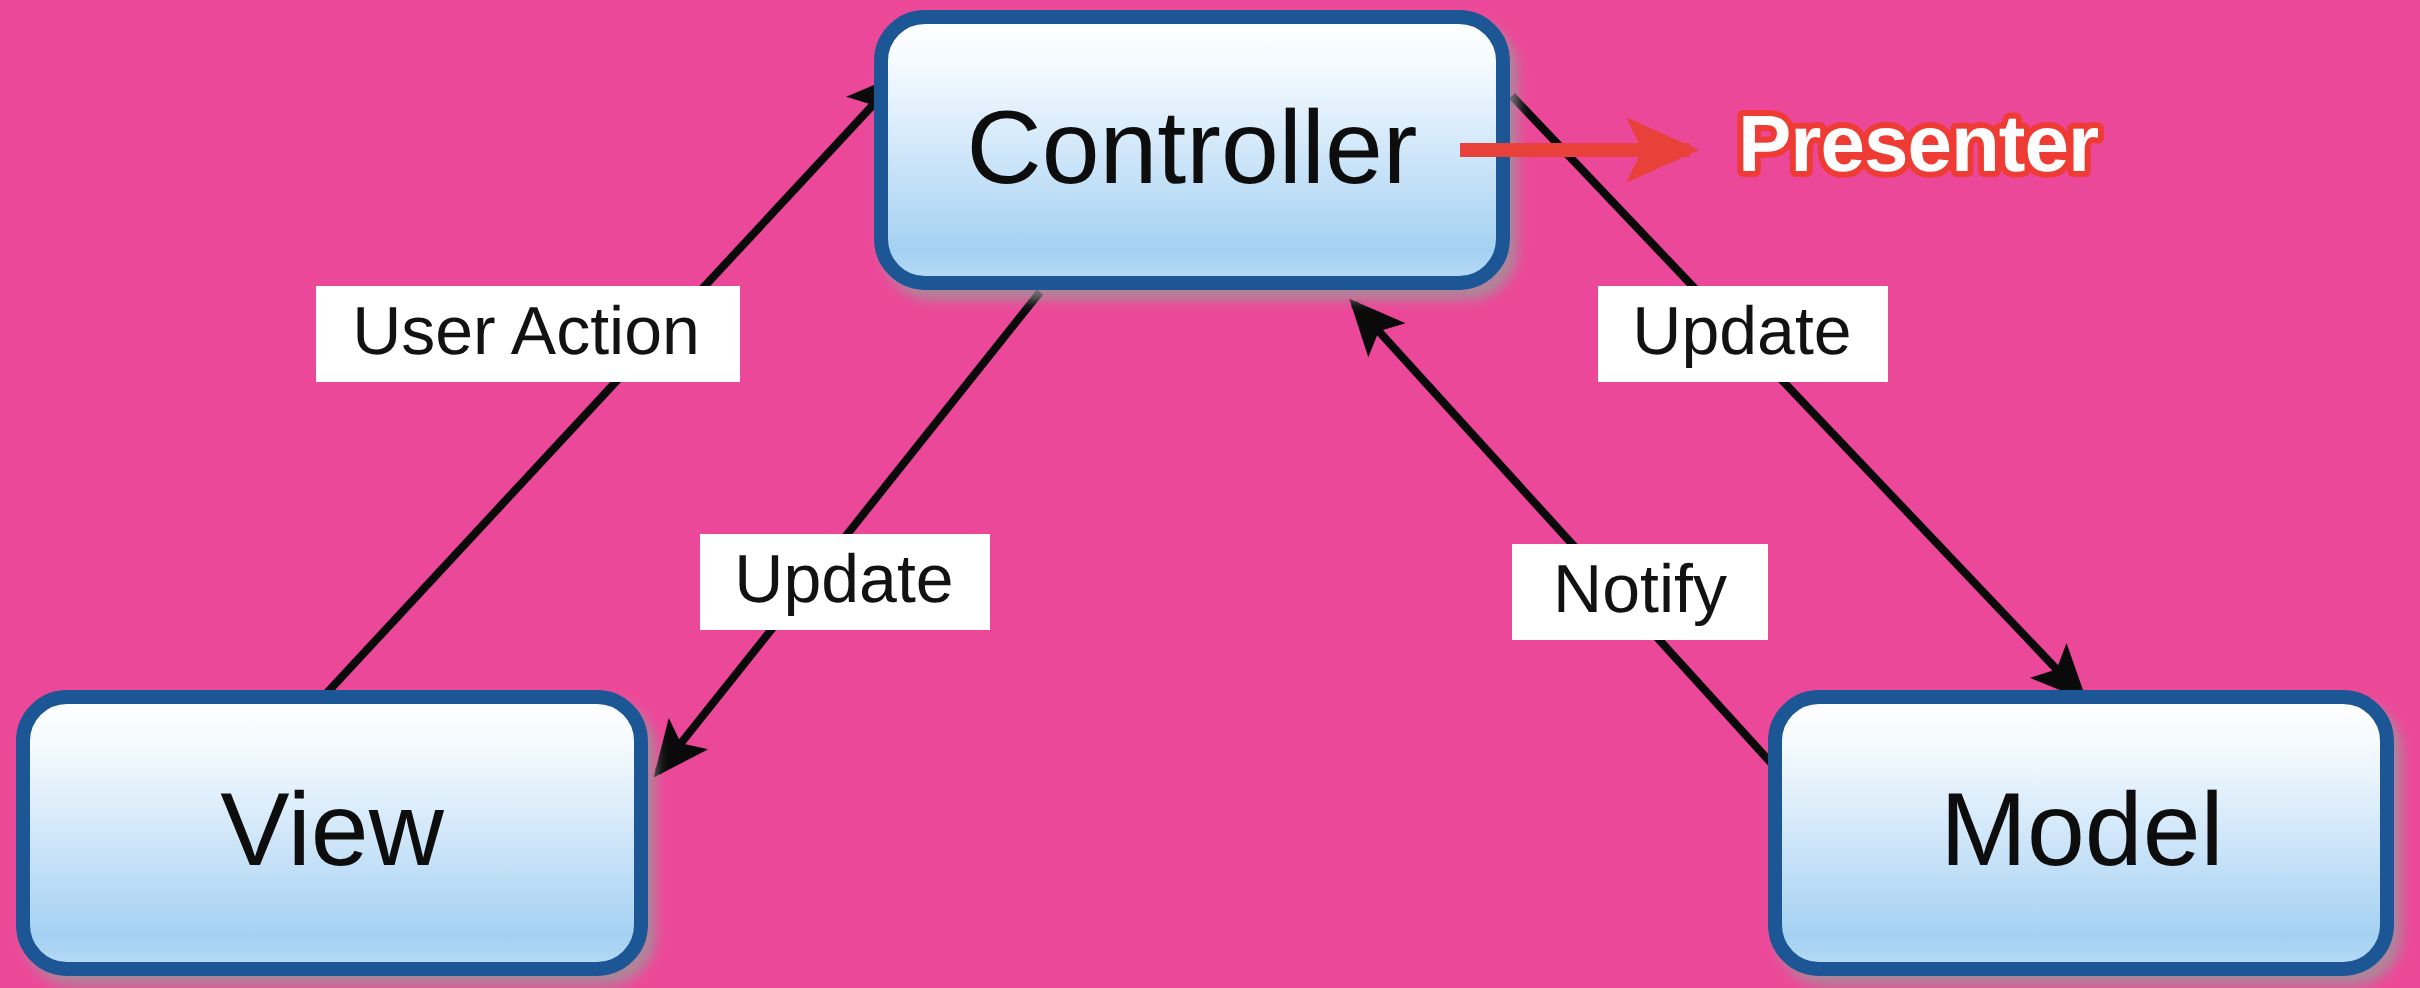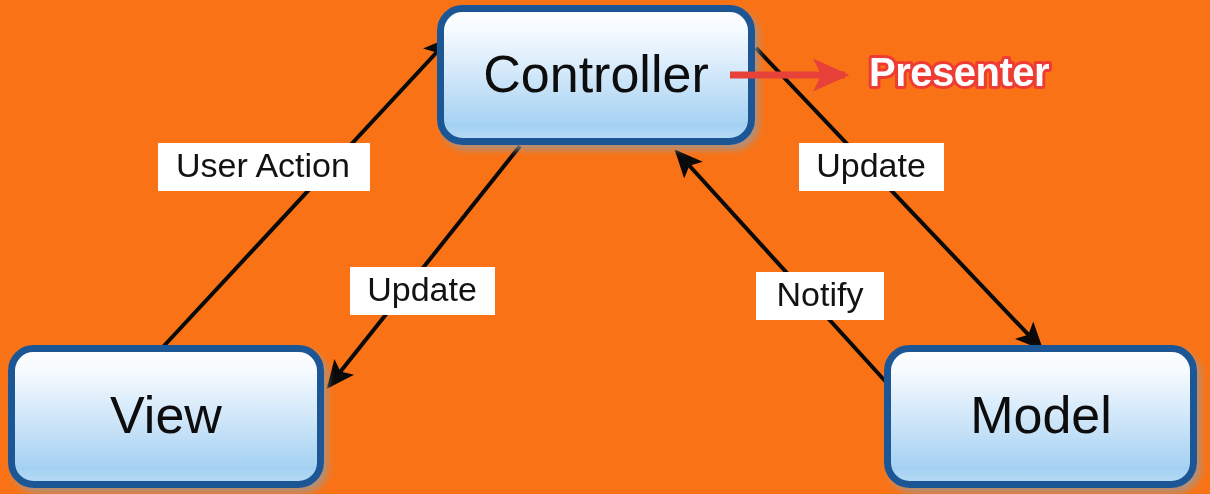--- a/index.html
+++ b/index.html
@@ -8,21 +8,21 @@
     padding: 0;
     background: #ffffff;
   }
   body {
     font-family: "Liberation Sans", sans-serif;
   }
   #diagram-root {
     position: relative;
     width: 1210px;
     height: 494px;
-    background: #f97316;
+    background: #ec4899;
     overflow: hidden;
   }
   #mvc-svg {
     display: block;
     width: 1210px;
     height: 494px;
   }
   .node-label {
     font-family: "Liberation Sans", sans-serif;
     font-size: 52px;

